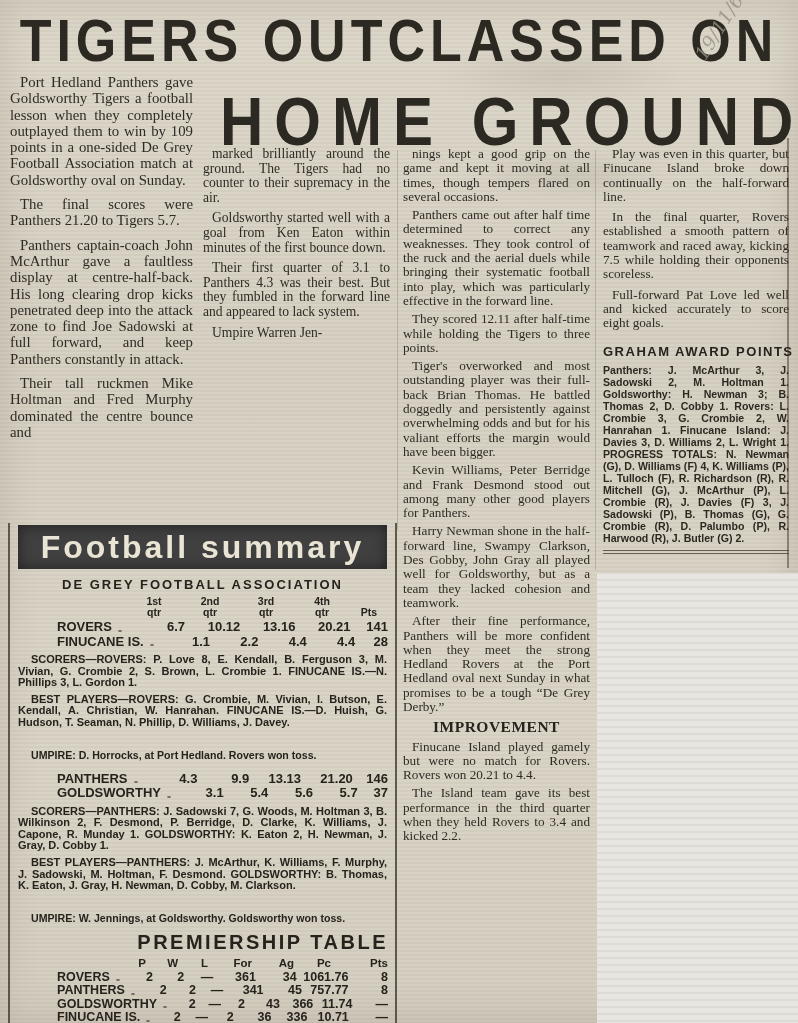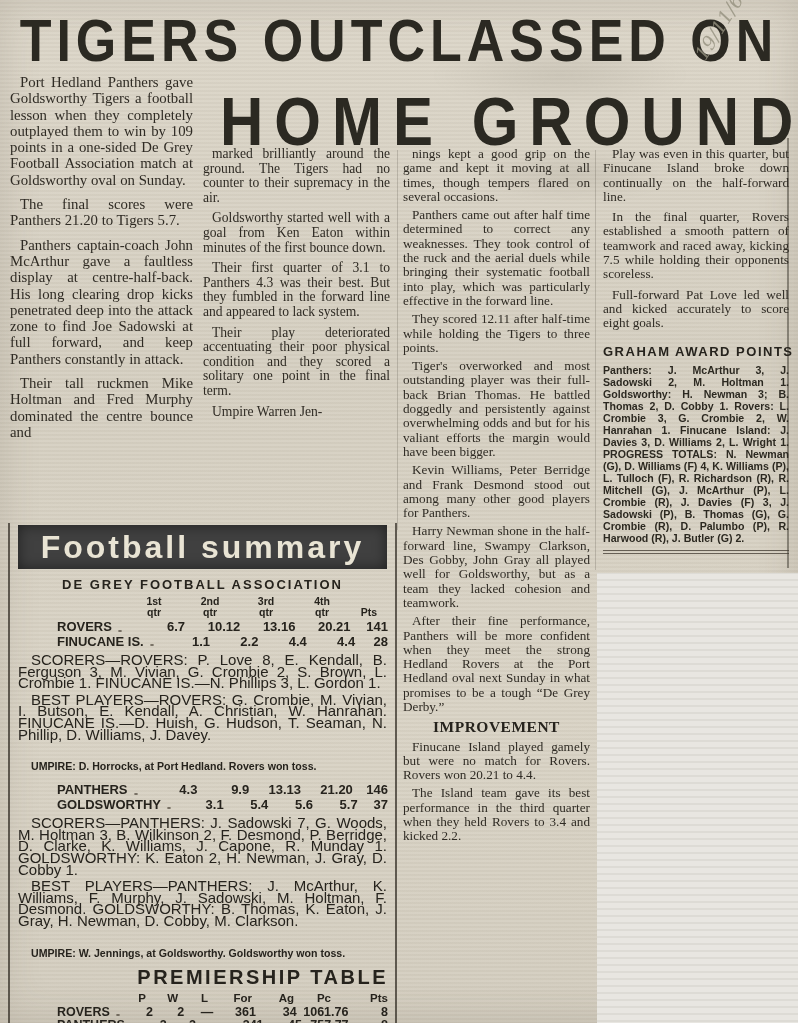--- a/index.html
+++ b/index.html
@@ -57,21 +57,21 @@
   .sec-title{text-align:right;font-weight:700;font-size:20px;letter-spacing:2.5px;margin:7px 0 3px;}
 
   .t-head,.t-row{display:flex;align-items:flex-end;font-weight:700;}
   .t-head{font-size:10.5px;line-height:10.5px;margin-bottom:3px;}
   .t-head .h2{display:block;text-align:center;}
   .t-row{font-size:13px;line-height:14.5px;}
   .name-col{flex:1;display:flex;align-items:flex-end;white-space:nowrap;margin-left:40px;}
   .num-col{width:56px;text-align:right;}
   .pts-col{width:38px;text-align:right;}
   .dots{flex:1;border-bottom:2px dotted rgba(62,56,46,.38);margin:0 8px 3px 6px;min-width:4px;}
-  .fineprint{font-weight:400;font-size:15px;line-height:11.6px;text-align:justify;
+  .fineprint{font-weight:700;font-size:11px;line-height:11.6px;text-align:justify;
     margin:5px 1px 4px;text-indent:13px;}
   .umpire{font-weight:700;font-size:10.6px;line-height:12px;margin:20px 1px 6px;text-indent:13px;}
   .gap{height:5px;}
 
   .p-head,.p-row{display:flex;align-items:flex-end;font-weight:700;}
   .p-head{font-size:11.5px;line-height:12px;margin-bottom:2px;}
   .p-row{font-size:12.5px;line-height:13.5px;}
   .pc-p{width:26px;text-align:right;}.pc-w{width:32px;text-align:right;}
   .pc-l{width:30px;text-align:right;}.pc-for{width:44px;text-align:right;}
   .pc-ag{width:42px;text-align:right;}.pc-pc{width:60px;text-align:center;}
@@ -99,21 +99,20 @@
     <p>Port Hedland Panthers gave Goldsworthy Tigers a football lesson when they completely outplayed them to win by 109 points in a one-sided De Grey Football Association match at Goldsworthy oval on Sunday.</p>
     <p>The final scores were Panthers 21.20 to Tigers 5.7.</p>
     <p>Panthers captain-coach John McArthur gave a faultless display at centre-half-back. His long clearing drop kicks penetrated deep into the attack zone to find Joe Sadowski at full forward, and keep Panthers constantly in attack.</p>
     <p>Their tall ruckmen Mike Holtman and Fred Murphy dominated the centre bounce and</p>
   </div>
 
   <div class="col col2">
     <p>marked brilliantly around the ground. The Tigers had no counter to their supremacy in the air.</p>
     <p>Goldsworthy started well with a goal from Ken Eaton within minutes of the first bounce down.</p>
     <p>Their first quarter of 3.1 to Panthers 4.3 was their best. But they fumbled in the forward line and appeared to lack system.</p>
-    <p>Their play deteriorated accentuating their poor physical condition and they scored a solitary one point in the final term.</p>
     <p>Umpire Warren Jen-</p>
   </div>
 
   <div class="col col3">
     <p>nings kept a good grip on the game and kept it moving at all times, though tempers flared on several occasions.</p>
     <p>Panthers came out after half time determined to correct any weaknesses. They took control of the ruck and the aerial duels while bringing their systematic football into play, which was particularly effective in the forward line.</p>
     <p>They scored 12.11 after half-time while holding the Tigers to three points.</p>
     <p>Tiger's overworked and most outstanding player was their full-back Brian Thomas. He battled doggedly and persistently against overwhelming odds and but for his valiant efforts the margin would have been bigger.</p>
     <p>Kevin Williams, Peter Berridge and Frank Desmond stood out among many other good players for Panthers.</p>
     <p>Harry Newman shone in the half-forward line, Swampy Clarkson, Des Gobby, John Gray all played well for Goldsworthy, but as a team they lacked cohesion and teamwork.</p>

